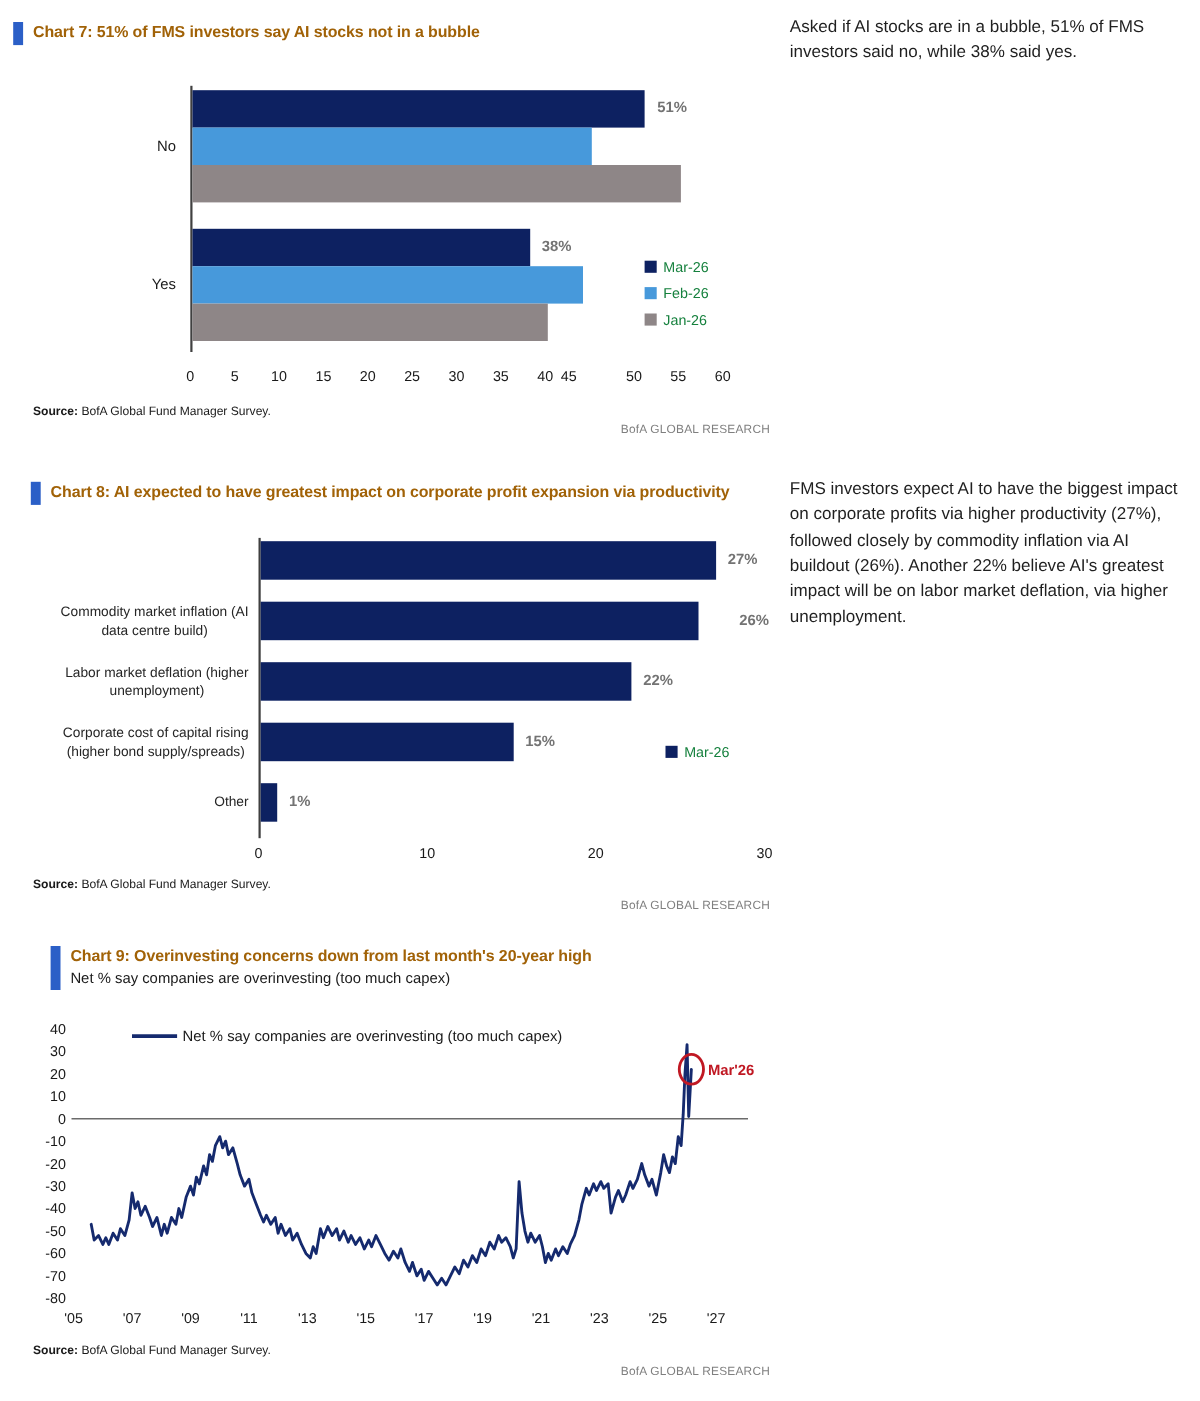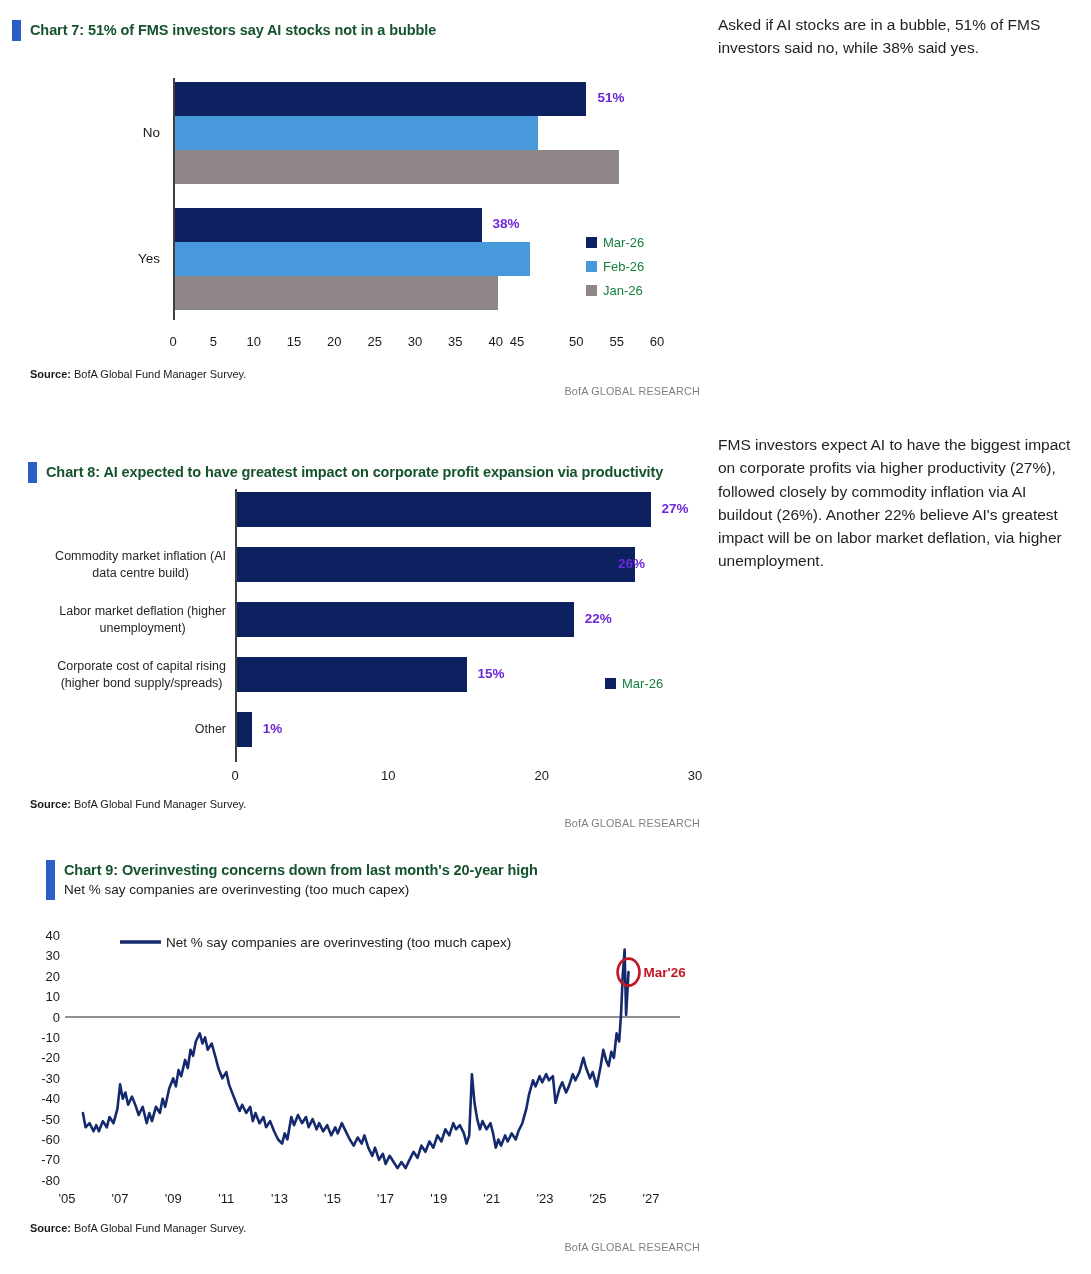--- a/index.html
+++ b/index.html
@@ -1,31 +1,31 @@
 <!DOCTYPE html>
 <html><head>
 <meta charset="utf-8">
 <style>
   html,body{margin:0;padding:0;background:#fff;}
   .canvas{position:relative;width:1091px;height:1274px;background:#fff;
           font-family:"Liberation Sans",sans-serif;color:#000;overflow:hidden;}
   .abs{position:absolute;}
   .chart-header{position:absolute;left:12px;display:flex;}
   .accent{width:9px;background:#2b5fc7;margin-right:9px;}
-  .hdr-title{font-size:14.5px;font-weight:bold;color:#14532d;letter-spacing:-0.1px;line-height:1.45;}
+  .hdr-title{font-size:14.5px;font-weight:bold;color:#a16207;letter-spacing:-0.1px;line-height:1.45;}
   .hdr-sub{font-size:13.5px;color:#1a1a1a;line-height:1.4;}
   .commentary{position:absolute;left:718px;width:366px;font-size:15.5px;line-height:1.5;color:#1f1f1f;}
   .commentary p{margin:0 0 12px 0;}
   .source-line{position:absolute;left:30px;font-size:11px;color:#1a1a1a;}
   .source-line b{font-weight:bold;}
   .brand-line{position:absolute;left:30px;width:670px;text-align:right;
               font-size:10.8px;color:#7f7f7f;letter-spacing:0.2px;}
   .chart-box{position:absolute;}
   .bar{position:absolute;}
-  .val-label{position:absolute;font-size:13.5px;font-weight:bold;color:#6d28d9;white-space:nowrap;}
+  .val-label{position:absolute;font-size:13.5px;font-weight:bold;color:#737373;white-space:nowrap;}
   .cat-label{position:absolute;font-size:13.5px;color:#1a1a1a;}
   .tick-label{position:absolute;font-size:13px;color:#1a1a1a;text-align:center;}
   .axis-v{position:absolute;background:#404040;}
   .legend-row{position:absolute;display:flex;align-items:center;}
   .legend-swatch{width:11px;height:11px;margin-right:6px;flex:none;}
   .legend-label{font-size:13px;color:#15803d;white-space:nowrap;}
   .c8-cat{position:absolute;display:flex;align-items:center;justify-content:flex-end;}
   .c8-cat .inner{text-align:center;font-size:12.5px;line-height:1.35;color:#262626;}
   svg text.tick{font-family:"Liberation Sans",sans-serif;font-size:13px;fill:#1a1a1a;}
   svg text.legend-text{font-family:"Liberation Sans",sans-serif;font-size:13.5px;fill:#1a1a1a;}
@@ -81,35 +81,35 @@
       <div class="legend-row" style="left: 556px; top: 201px;">
         <div class="legend-swatch" style="background: rgb(142, 134, 135);"></div>
         <div class="legend-label">Jan-26</div>
       </div>
     </div>
   <div class="source-line" style="top:368px;">
     <b>Source:</b><span> BofA Global Fund Manager Survey.</span>
   </div>
   <div class="brand-line" style="top:385px;">BofA GLOBAL RESEARCH</div>
 
-  <div class="chart-header" style="top:462px;padding-left:16px;">
+  <div class="chart-header" style="top:438px;padding-left:16px;">
     <div class="accent"></div>
     <div>
       <div class="hdr-title">Chart 8: AI expected to have greatest impact on corporate profit expansion via productivity</div>
     </div>
   </div>
   <div class="commentary" style="top:433px;">
     <p>FMS investors expect AI to have the biggest impact on corporate profits via higher productivity (27%), followed closely by commodity inflation via AI buildout (26%). Another 22% believe AI's greatest impact will be on labor market deflation, via higher unemployment.</p>
   </div>
   <div id="chart8" class="chart-box" style="left:30px;top:492px;width:680px;height:300px;">
       <div class="axis-v" style="left: 205px; top: -3px; width: 1.5px; height: 273px;"></div>
       <div class="bar" style="left: 206.5px; top: 0px; width: 414px; height: 35px; background: rgb(13, 33, 97);"></div>
       <div class="val-label" style="left: 631.5px; top: 9px;">27%</div>
       <div class="bar" style="left: 206.5px; top: 55px; width: 398.667px; height: 35px; background: rgb(13, 33, 97);"></div>
-      <div class="val-label" style="left: 588px; top: 64px;">26%</div>
+      <div class="val-label" style="left: 642px; top: 64px;">26%</div>
       <div class="c8-cat" style="left: 0px; top: 55px; width: 196px; height: 35px;">
         <div class="inner">
           <div>Commodity market inflation (AI</div>
           <div>data centre build)</div>
         </div>
       </div>
       <div class="bar" style="left: 206.5px; top: 110px; width: 337.333px; height: 35px; background: rgb(13, 33, 97);"></div>
       <div class="val-label" style="left: 554.833px; top: 119px;">22%</div>
       <div class="c8-cat" style="left: 0px; top: 110px; width: 196px; height: 35px;">
         <div class="inner">

